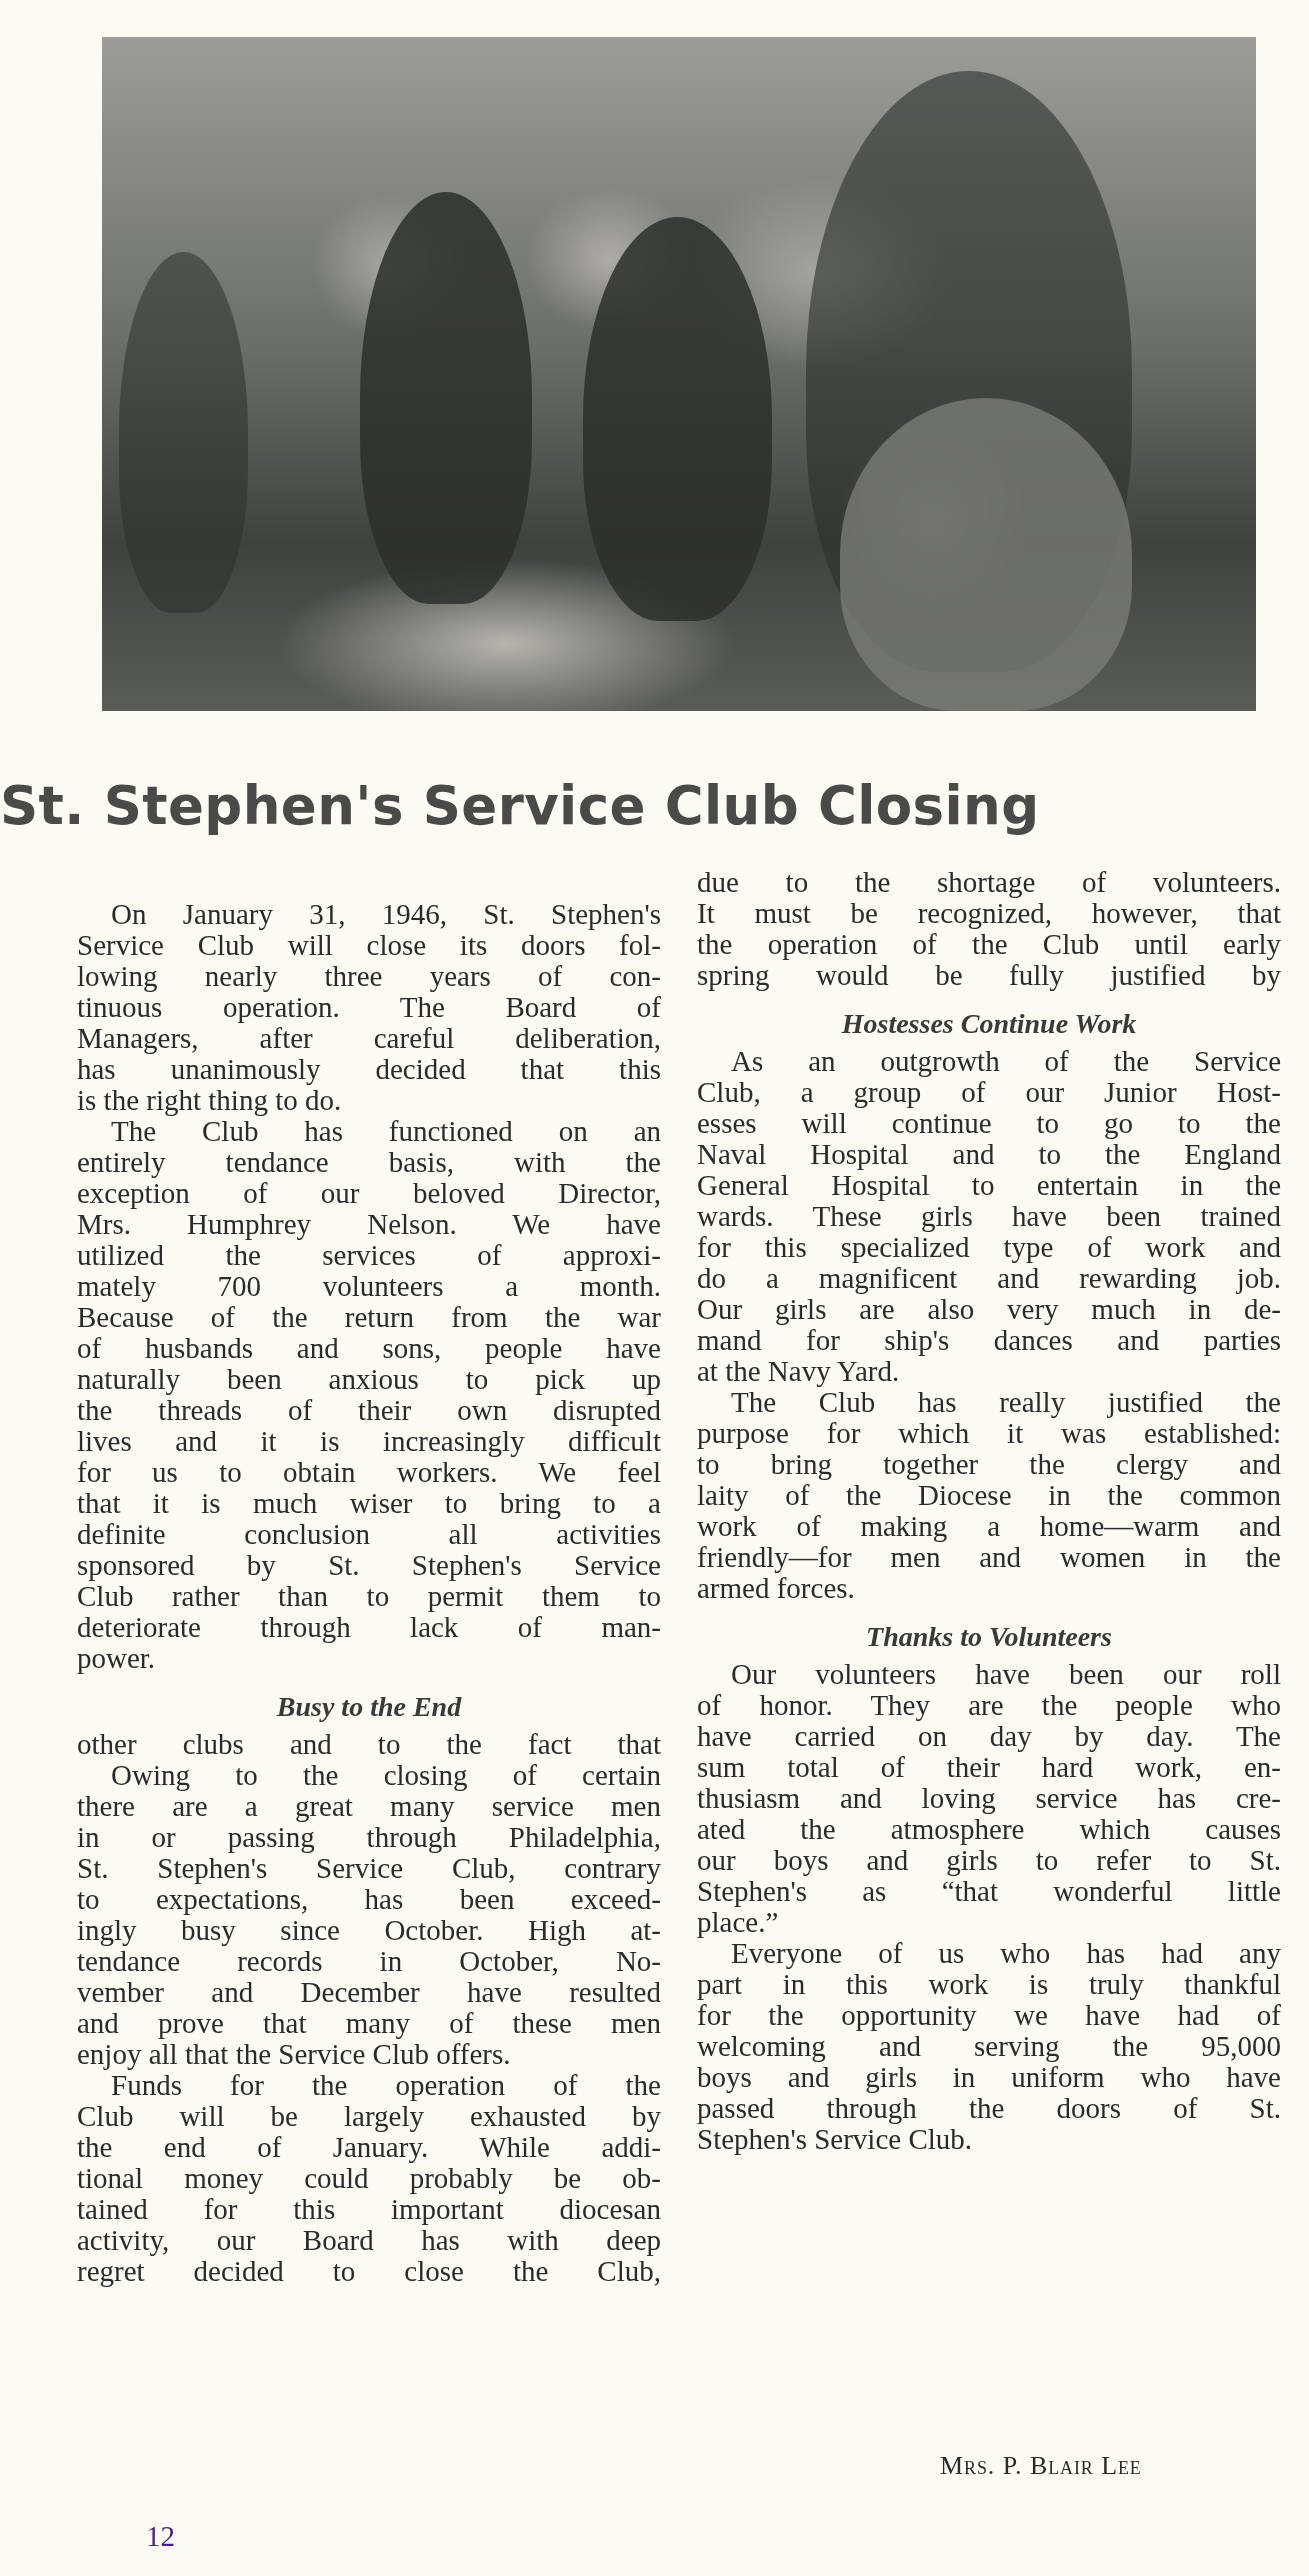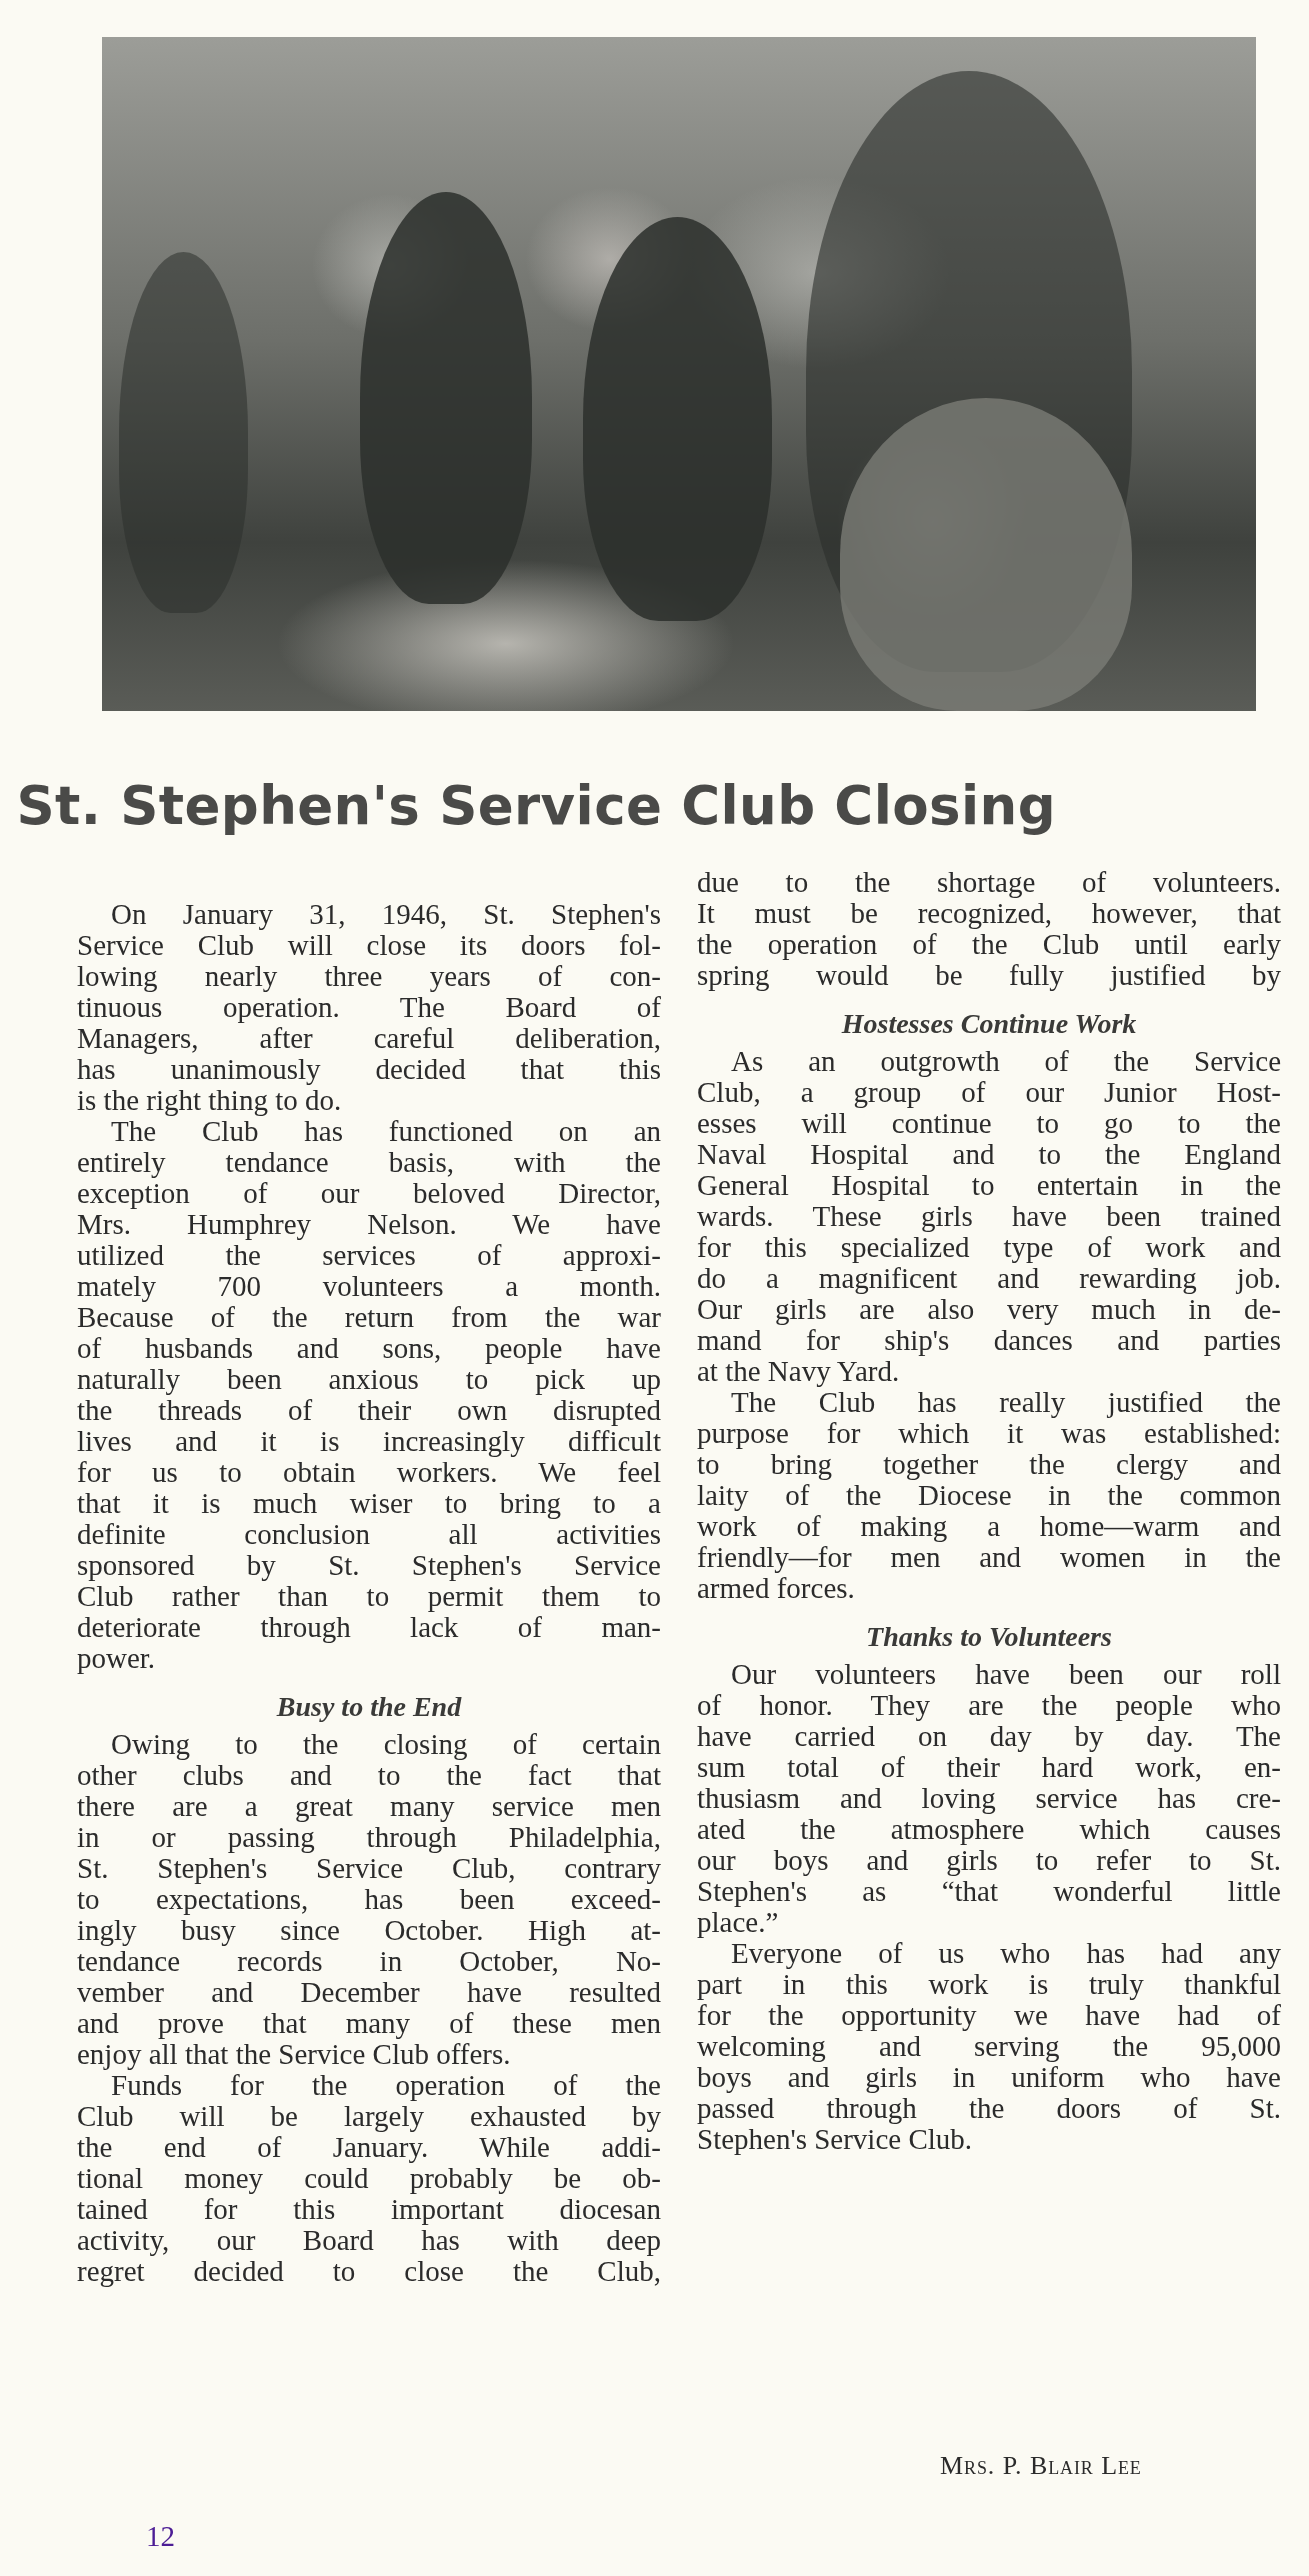--- a/index.html
+++ b/index.html
@@ -18,21 +18,21 @@
         radial-gradient(ellipse 189px 137px at 62% 35%, rgba(200,200,195,0.55), transparent 70%),
         radial-gradient(ellipse 120px 103px at 44% 33%, rgba(210,205,200,0.6), transparent 70%),
         radial-gradient(ellipse 112px 103px at 25% 34%, rgba(205,205,200,0.55), transparent 70%),
         radial-gradient(ellipse 137px 137px at 72% 72%, rgba(200,198,192,0.55), transparent 70%),
         radial-gradient(ellipse 326px 120px at 35% 90%, rgba(225,222,215,0.7), transparent 70%),
         linear-gradient(180deg, #9c9d98 0%, #6d6f6a 45%, #3f423e 75%, #5a5c57 100%);
     }
     .photo .figure { position:absolute; border-radius: 50% 50% 40% 40%; background: #2c2f2c; opacity: .85; }
     .title {
       position: absolute; left: 0; width: 1056px; top: 775px;
-      text-align: right;
+      text-align: left;
       font-family: "DejaVu Sans", "Liberation Sans", sans-serif;
       font-size: 53px; font-weight: bold; color: #4a4a48;
       letter-spacing: 0.4px;
     }
     .col {
       position: absolute; top: 867px; width: 584px;
       font-size: 29px; line-height: 31px;
     }
     .col.left { left: 77px; margin-top: 32px; }
     .col.right { left: 697px; }
@@ -87,22 +87,22 @@
     <span class="line">the threads of their own disrupted</span>
     <span class="line">lives and it is increasingly difficult</span>
     <span class="line">for us to obtain workers. We feel</span>
     <span class="line">that it is much wiser to bring to a</span>
     <span class="line">definite conclusion all activities</span>
     <span class="line">sponsored by St. Stephen's Service</span>
     <span class="line">Club rather than to permit them to</span>
     <span class="line">deteriorate through lack of man-</span>
     <span class="line last">power.</span>
     <span class="sub gap-top gap-bottom">Busy to the End</span>
+    <span class="line">other clubs and to the fact that</span>
     <span class="line indent">Owing to the closing of certain</span>
-    <span class="line">other clubs and to the fact that</span>
     <span class="line">there are a great many service men</span>
     <span class="line">in or passing through Philadelphia,</span>
     <span class="line">St. Stephen's Service Club, contrary</span>
     <span class="line">to expectations, has been exceed-</span>
     <span class="line">ingly busy since October. High at-</span>
     <span class="line">tendance records in October, No-</span>
     <span class="line">vember and December have resulted</span>
     <span class="line">and prove that many of these men</span>
     <span class="line last">enjoy all that the Service Club offers.</span>
     <span class="line indent">Funds for the operation of the</span>

